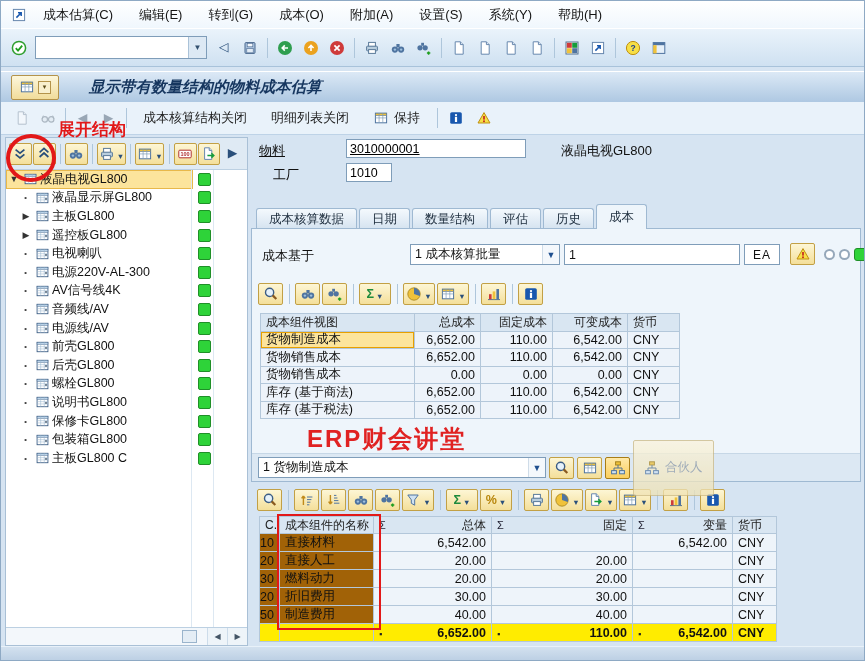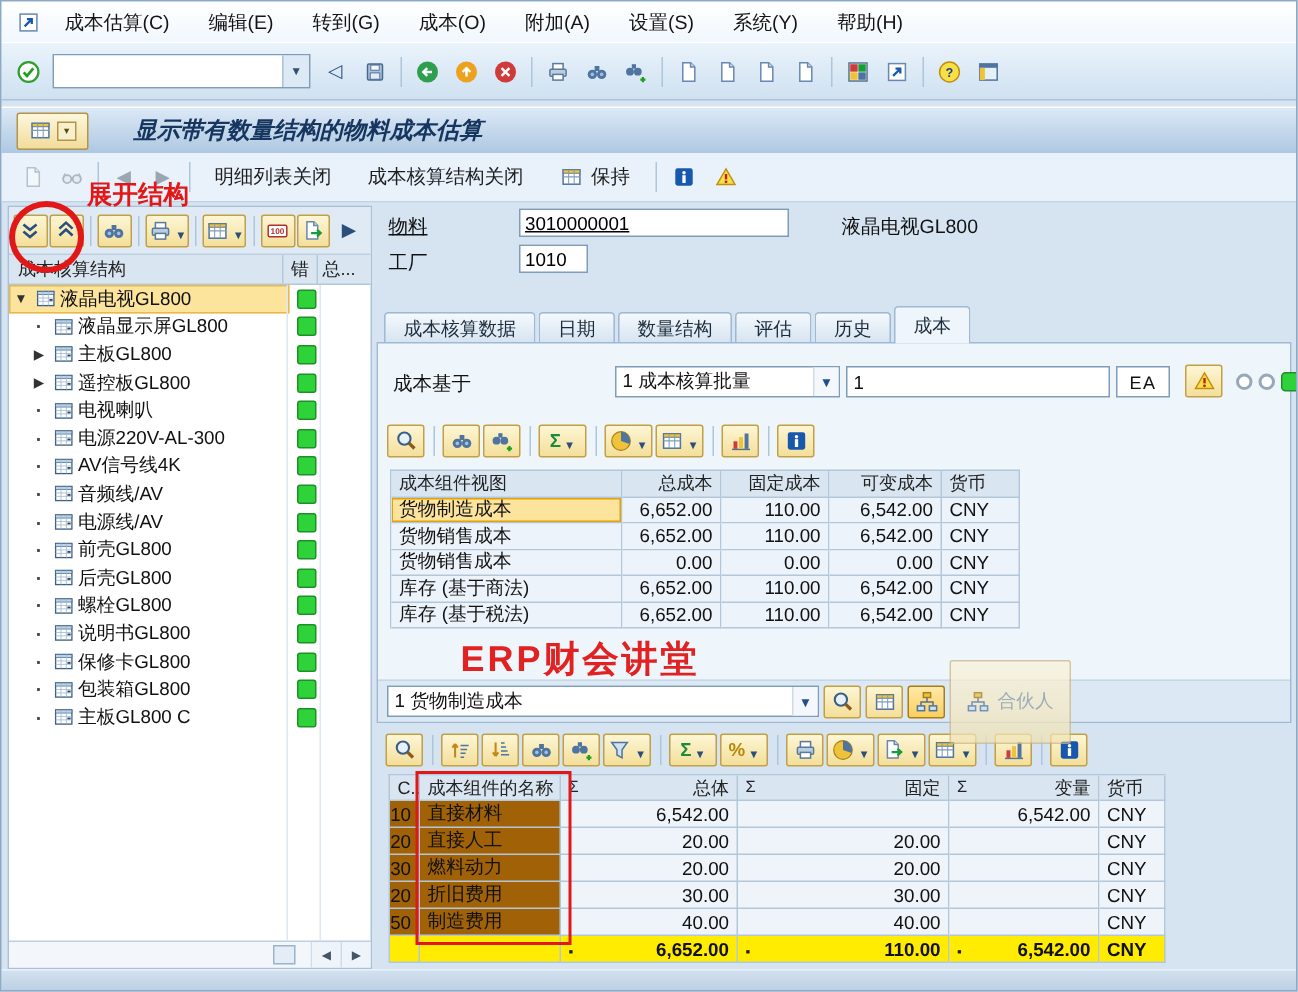--- a/index.html
+++ b/index.html
@@ -413,22 +413,22 @@
         </span>
         <span class="sep"></span>
         <span class="tb dis">
           <span class="gl">◀</span>
         </span>
         <span class="tb dis">
           <span class="gl">▶</span>
         </span>
         <span class="sep"></span>
       </span>
+    <span class="app-btn">成本核算结构关闭</span>
     <span class="app-btn">明细列表关闭</span>
-    <span class="app-btn">成本核算结构关闭</span>
     <span class="app-btn">
       <svg class="ig">
           <use href="#s-table"></use>
         </svg>
       <span>保持</span>
     </span>
     <span class="sep"></span>
     <span id="app-tb-right" style="display:flex;align-items:center;gap:3px;">
         <span class="tb">
           <svg class="ig">
@@ -486,25 +486,20 @@
         </span>
         <span class="gb">
           <svg class="ig">
             <use href="#s-export"></use>
           </svg>
         </span>
         <span class="tb">
           <span class="gl">▶</span>
         </span>
       </div>
-    <div class="tree-head">
-      <span class="th-name">成本核算结构</span>
-      <span class="th-err">错</span>
-      <span class="th-tot">总...</span>
-    </div>
     <div class="tree-body" id="tree-rows">
       <span class="vline" style="left:185px"></span>
       <span class="vline" style="left:207px"></span>
     <div class="trow sel">
           <span class="t-main" style="padding-left: 0px;">
             <span class="exp">▼</span>
             <span class="tico">
               <svg class="ig">
                 <use href="#s-calc"></use>
               </svg>
@@ -748,21 +743,21 @@
         </span>
       <span class="ts-btn">◀</span>
       <span class="ts-btn">▶</span>
     </div>
   </div>
 
   <div class="rightpanel">
     <span class="flabel" style="left:8px;top:6px;text-decoration:underline;">物料</span>
     <input class="finput" style="left: 95px; top: 3px; width: 180px; text-decoration: underline;" value="3010000001">
     <span class="flabel" style="left:310px;top:6px;">液晶电视GL800</span>
-    <span class="flabel" style="left:8px;top:30px;">工厂</span>
+    <span class="flabel" style="left:22px;top:30px;">工厂</span>
     <input class="finput" style="left: 95px; top: 27px; width: 46px;" value="1010">
 
     <div class="tabstrip" id="tabs">
         <span class="tab">成本核算数据</span>
         <span class="tab">日期</span>
         <span class="tab">数量结构</span>
         <span class="tab">评估</span>
         <span class="tab">历史</span>
         <span class="tab active">成本</span>
       </div>

